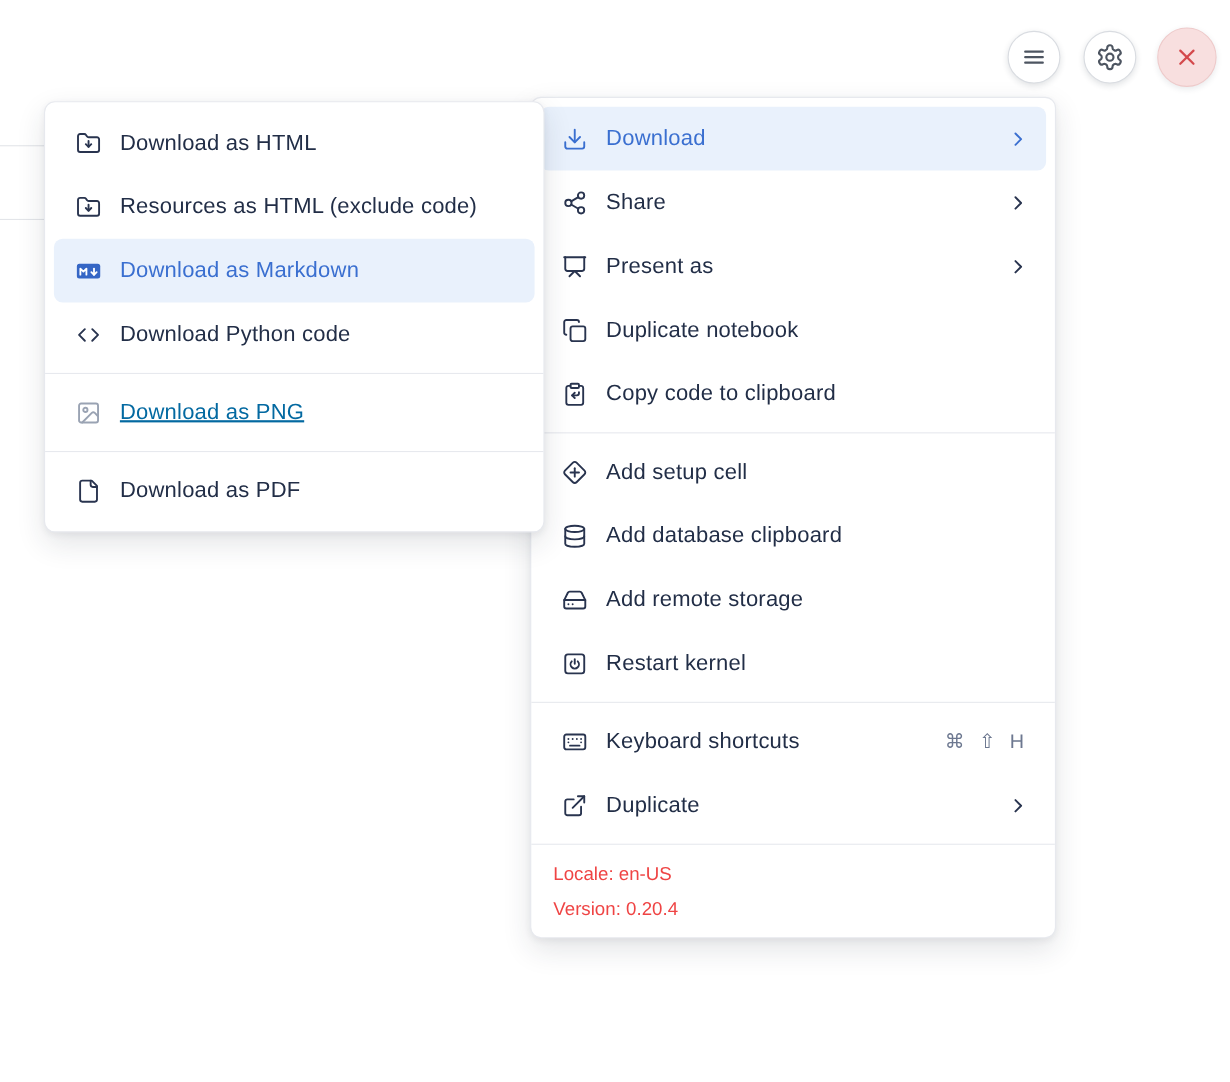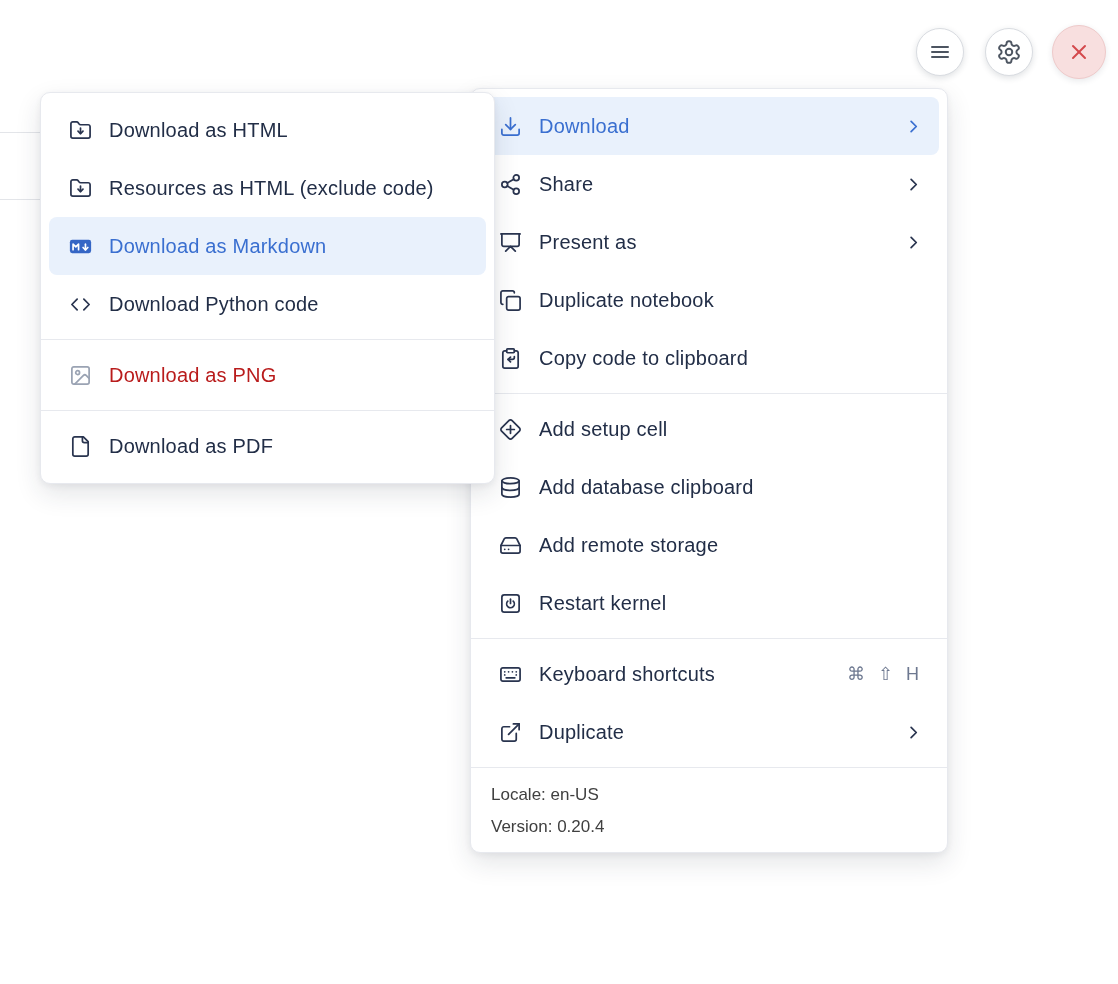--- a/index.html
+++ b/index.html
@@ -43,21 +43,21 @@
   
   .panel {
     position:absolute;
     background:#ffffff;
     border:1px solid #e7e9ee;
     border-radius:10px;
     box-shadow:0 10px 26px rgba(30,41,59,.12), 0 2px 6px rgba(30,41,59,.06);
     padding:8px 0;
   }
   .submenu  { left:40px;  top:92px; width:455px; z-index:3; }
-  .mainmenu { left:470px; top:88px; width:478px; z-index:2; padding-bottom:0; }
+  .mainmenu { left:482px; top:88px; width:478px; z-index:2; padding-bottom:0; }
 
   
   .item {
     display:flex; align-items:center;
     height:58px;
     padding:0 24px 0 28px;
     gap:17px;
     font-size:20px;
     color:#222e47;
     cursor:default;
@@ -72,38 +72,38 @@
   .item .label { flex:1 1 auto; letter-spacing:.2px; }
   .item .chev { width:19px; height:19px; stroke-width:2.2; flex:none; }
   .item.selected {
     background:#e9f1fc;
     border-radius:8px;
     margin:0 8px;
     padding:0 16px 0 20px;
     color:#3a6fd0;
   }
   .item.selected .ic { color:#3a6fd0; }
-  .item.disabled { color:#b91c1c; }
+  .item.disabled { color:#0369a1;text-decoration:underline; }
   .item.disabled .ic { color:#9aa3b3; }
   .ic-md { stroke:none; width:26px; height:23px; }
 
   .shortcut {
     color:#6d7890;
     font-size:18px;
     letter-spacing:4px;
     flex:none;
   }
 
   .divider { border-top:1px solid #e7e9ee; margin:6px 0; }
 
   .menu-footer {
     border-top:1px solid #e7e9ee;
     margin-top:6px;
     padding:11px 20px 9px;
-    color:#404040;
+    color:#ef4444;
     font-size:17px;
   }
   .menu-footer .fline { line-height:32px; }
 </style>
 </head>
 <body>
 
 <svg class="defs" aria-hidden="true">
   <defs>
     <symbol id="i-folder-down" viewBox="0 0 24 24">

